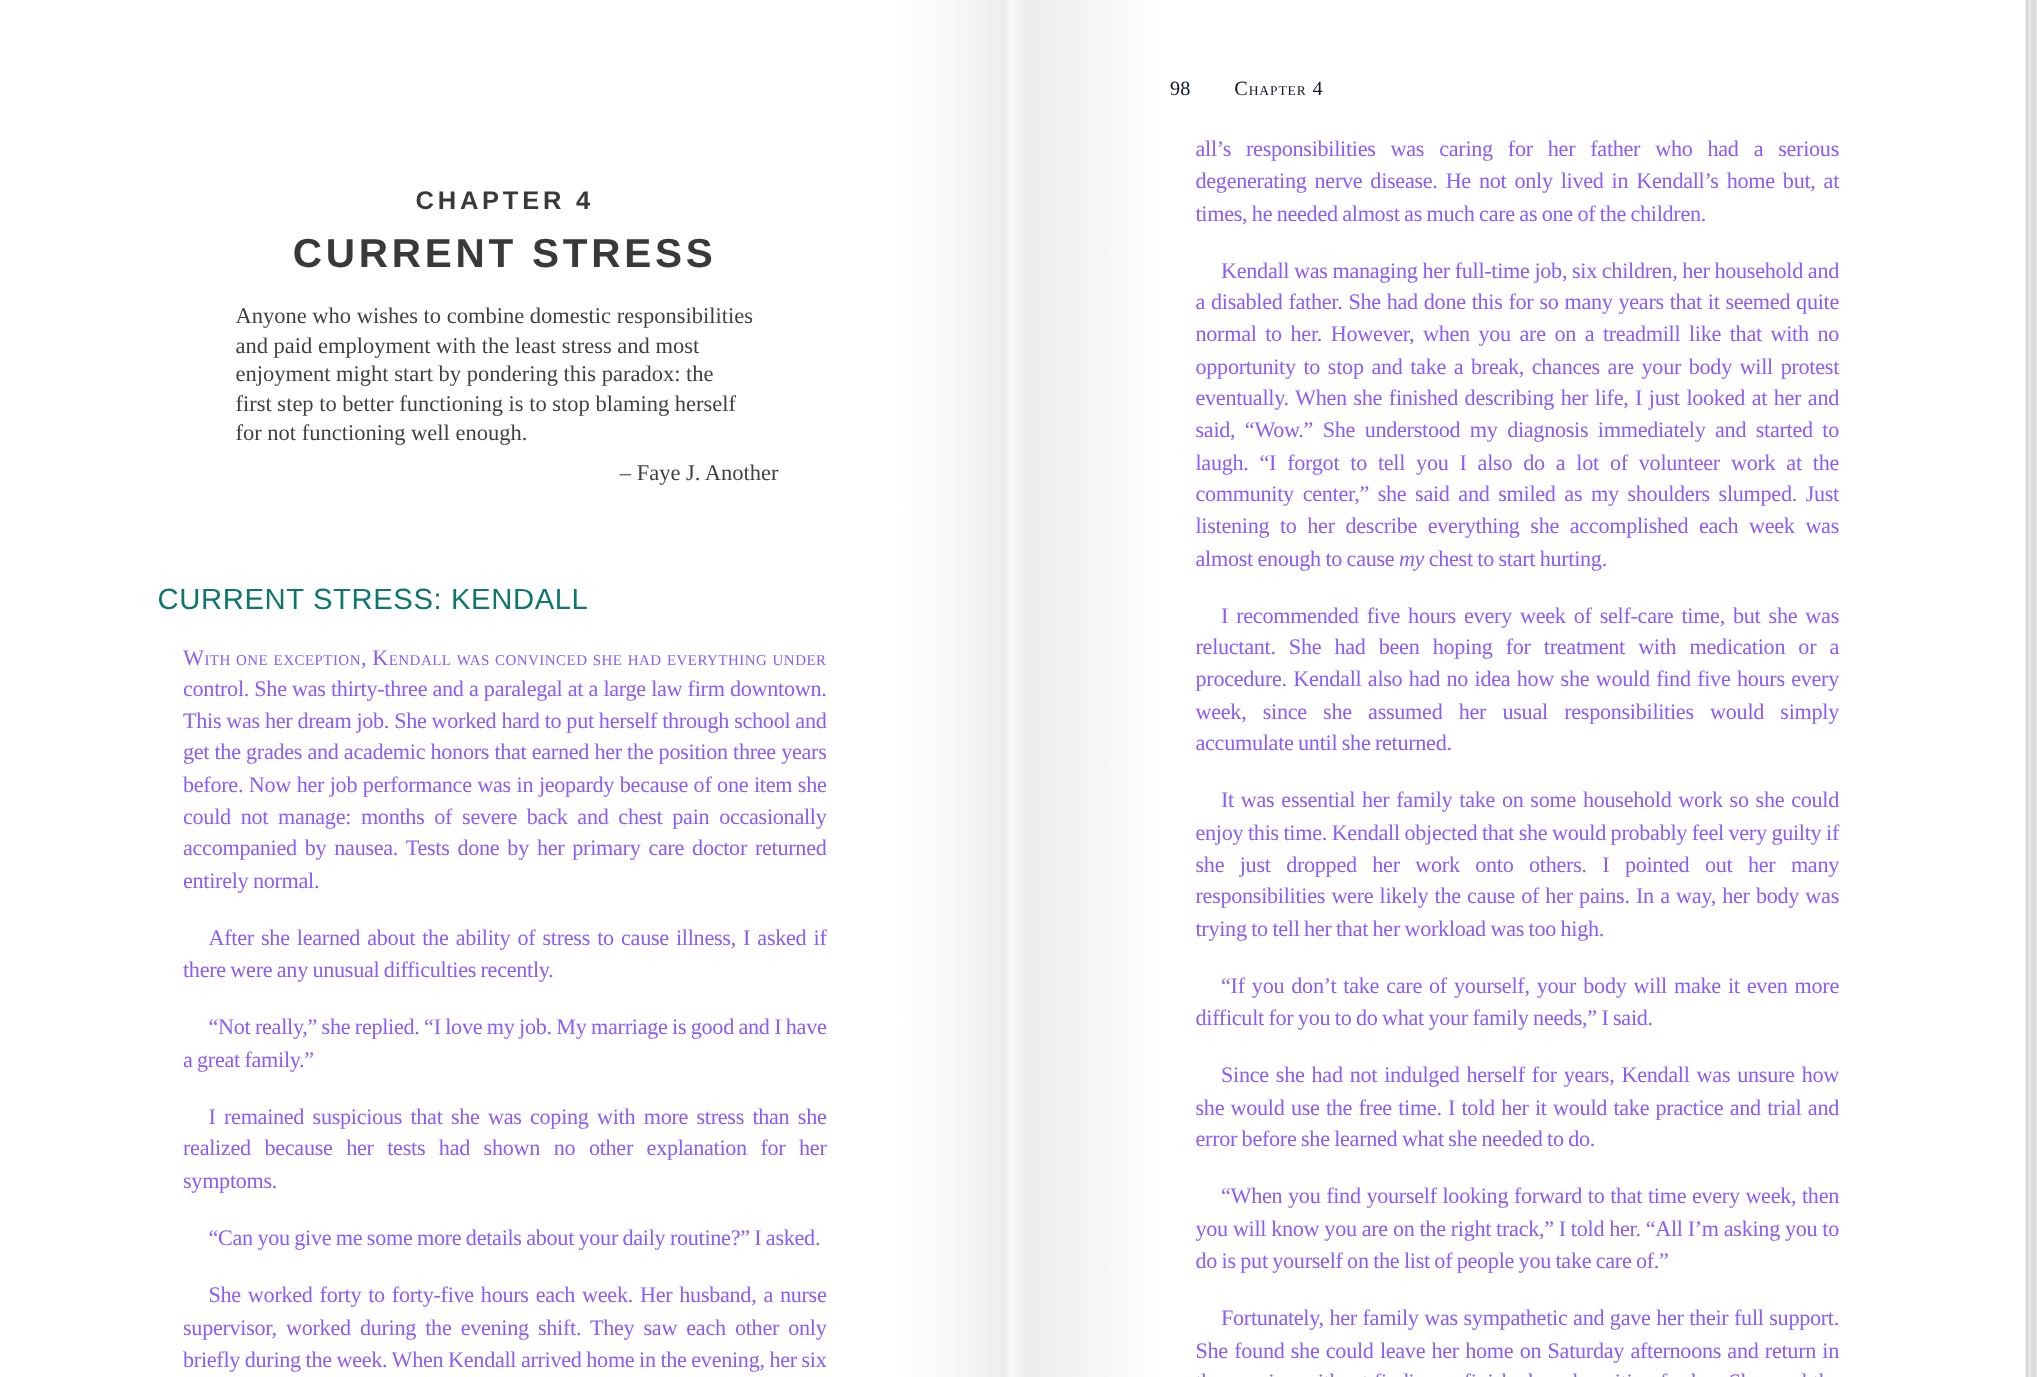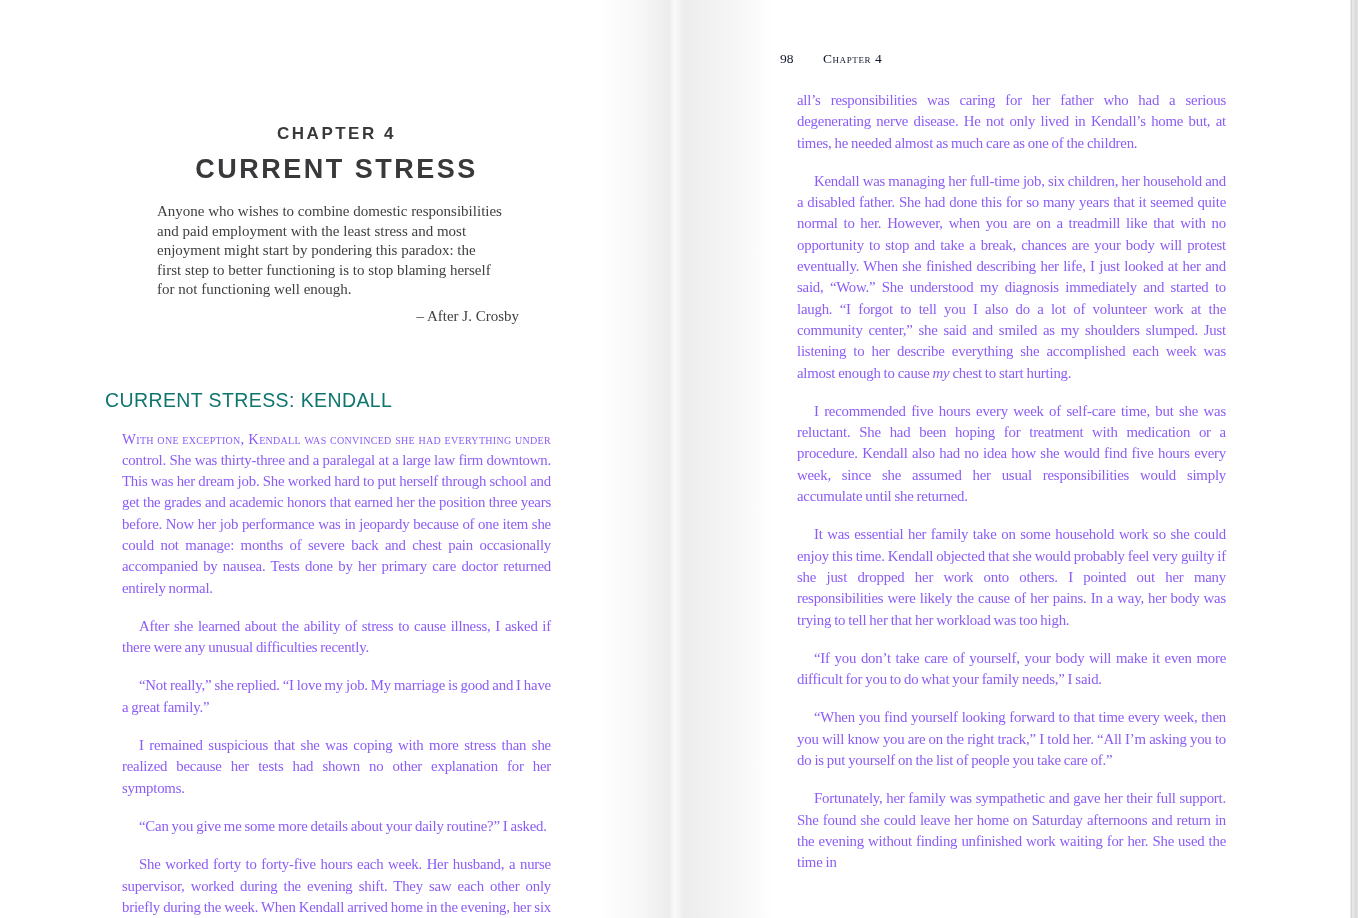--- a/index.html
+++ b/index.html
@@ -131,21 +131,21 @@
 <div class="spread">
 
   <div class="page-col left-col">
     <div class="chapter-label">CHAPTER 4</div>
     <div class="chapter-title">CURRENT STRESS</div>
     <div class="epigraph">Anyone who wishes to combine domestic responsibilities
 and paid employment with the least stress and most
 enjoyment might start by pondering this paradox: the
 first step to better functioning is to stop blaming herself
 for not functioning well enough.</div>
-    <div class="attribution">– After J. Crosby</div>
+    <div class="attribution">– Faye J. Another</div>
     <div class="section-heading">CURRENT STRESS: KENDALL</div>
     <div class="body-text left-body">
         <p class="para"><span class="seg-smallcaps">With one exception, Kendall was convinced she had everything under </span><span class="seg-normal">control. She was thirty-three and a paralegal at a large law firm downtown. This was her dream job. She worked hard to put herself through school and get the grades and academic honors that earned her the position three years before. Now her job performance was in jeopardy because of one item she could not manage: months of severe back and chest pain occasionally accompanied by nausea. Tests done by her primary care doctor returned entirely normal.</span></p>
         <p class="para indent"><span class="seg-normal">After she learned about the ability of stress to cause illness, I asked if there were any unusual difficulties recently.</span></p>
         <p class="para indent"><span class="seg-normal">“Not really,” she replied. “I love my job. My marriage is good and I have a great family.”</span></p>
         <p class="para indent"><span class="seg-normal">I remained suspicious that she was coping with more stress than she realized because her tests had shown no other explanation for her symptoms.</span></p>
         <p class="para indent"><span class="seg-normal">“Can you give me some more details about your daily routine?” I asked.</span></p>
         <p class="para indent"><span class="seg-normal">She worked forty to forty-five hours each week. Her husband, a nurse supervisor, worked during the evening shift. They saw each other only briefly during the week. When Kendall arrived home in the evening, her six children who ranged from toddler to teen were there to greet her. Another of Kend-</span></p>
       </div>
   </div>
@@ -154,20 +154,21 @@
     <div class="running-head">
       <span class="folio">98</span>
       <span class="running-chapter">Chapter 4</span>
     </div>
     <div class="body-text right-body">
         <p class="para"><span class="seg-normal">all’s responsibilities was caring for her father who had a serious degenerating nerve disease. He not only lived in Kendall’s home but, at times, he needed almost as much care as one of the children.</span></p>
         <p class="para indent"><span class="seg-normal">Kendall was managing her full-time job, six children, her household and a disabled father. She had done this for so many years that it seemed quite normal to her. However, when you are on a treadmill like that with no opportunity to stop and take a break, chances are your body will protest eventually. When she finished describing her life, I just looked at her and said, “Wow.” She understood my diagnosis immediately and started to laugh. “I forgot to tell you I also do a lot of volunteer work at the community center,” she said and smiled as my shoulders slumped. Just listening to her describe everything she accomplished each week was almost enough to cause </span><span class="seg-italic">my</span><span class="seg-normal"> chest to start hurting.</span></p>
         <p class="para indent"><span class="seg-normal">I recommended five hours every week of self-care time, but she was reluctant. She had been hoping for treatment with medication or a procedure. Kendall also had no idea how she would find five hours every week, since she assumed her usual responsibilities would simply accumulate until she returned.</span></p>
         <p class="para indent"><span class="seg-normal">It was essential her family take on some household work so she could enjoy this time. Kendall objected that she would probably feel very guilty if she just dropped her work onto others. I pointed out her many responsibilities were likely the cause of her pains. In a way, her body was trying to tell her that her workload was too high.</span></p>
         <p class="para indent"><span class="seg-normal">“If you don’t take care of yourself, your body will make it even more difficult for you to do what your family needs,” I said.</span></p>
+        <p class="para indent"><span class="seg-normal">Since she had not indulged herself for years, Kendall was unsure how she would use the free time. I told her it would take practice and trial and error before she learned what she needed to do.</span></p>
         <p class="para indent"><span class="seg-normal">“When you find yourself looking forward to that time every week, then you will know you are on the right track,” I told her. “All I’m asking you to do is put yourself on the list of people you take care of.”</span></p>
         <p class="para indent"><span class="seg-normal">Fortunately, her family was sympathetic and gave her their full support. She found she could leave her home on Saturday afternoons and return in the evening without finding unfinished work waiting for her. She used the time in</span></p>
       </div>
   </div>
 
   <div class="gutter-shadow"></div>
 
   <div class="fore-edge"></div>
 
 </div>

